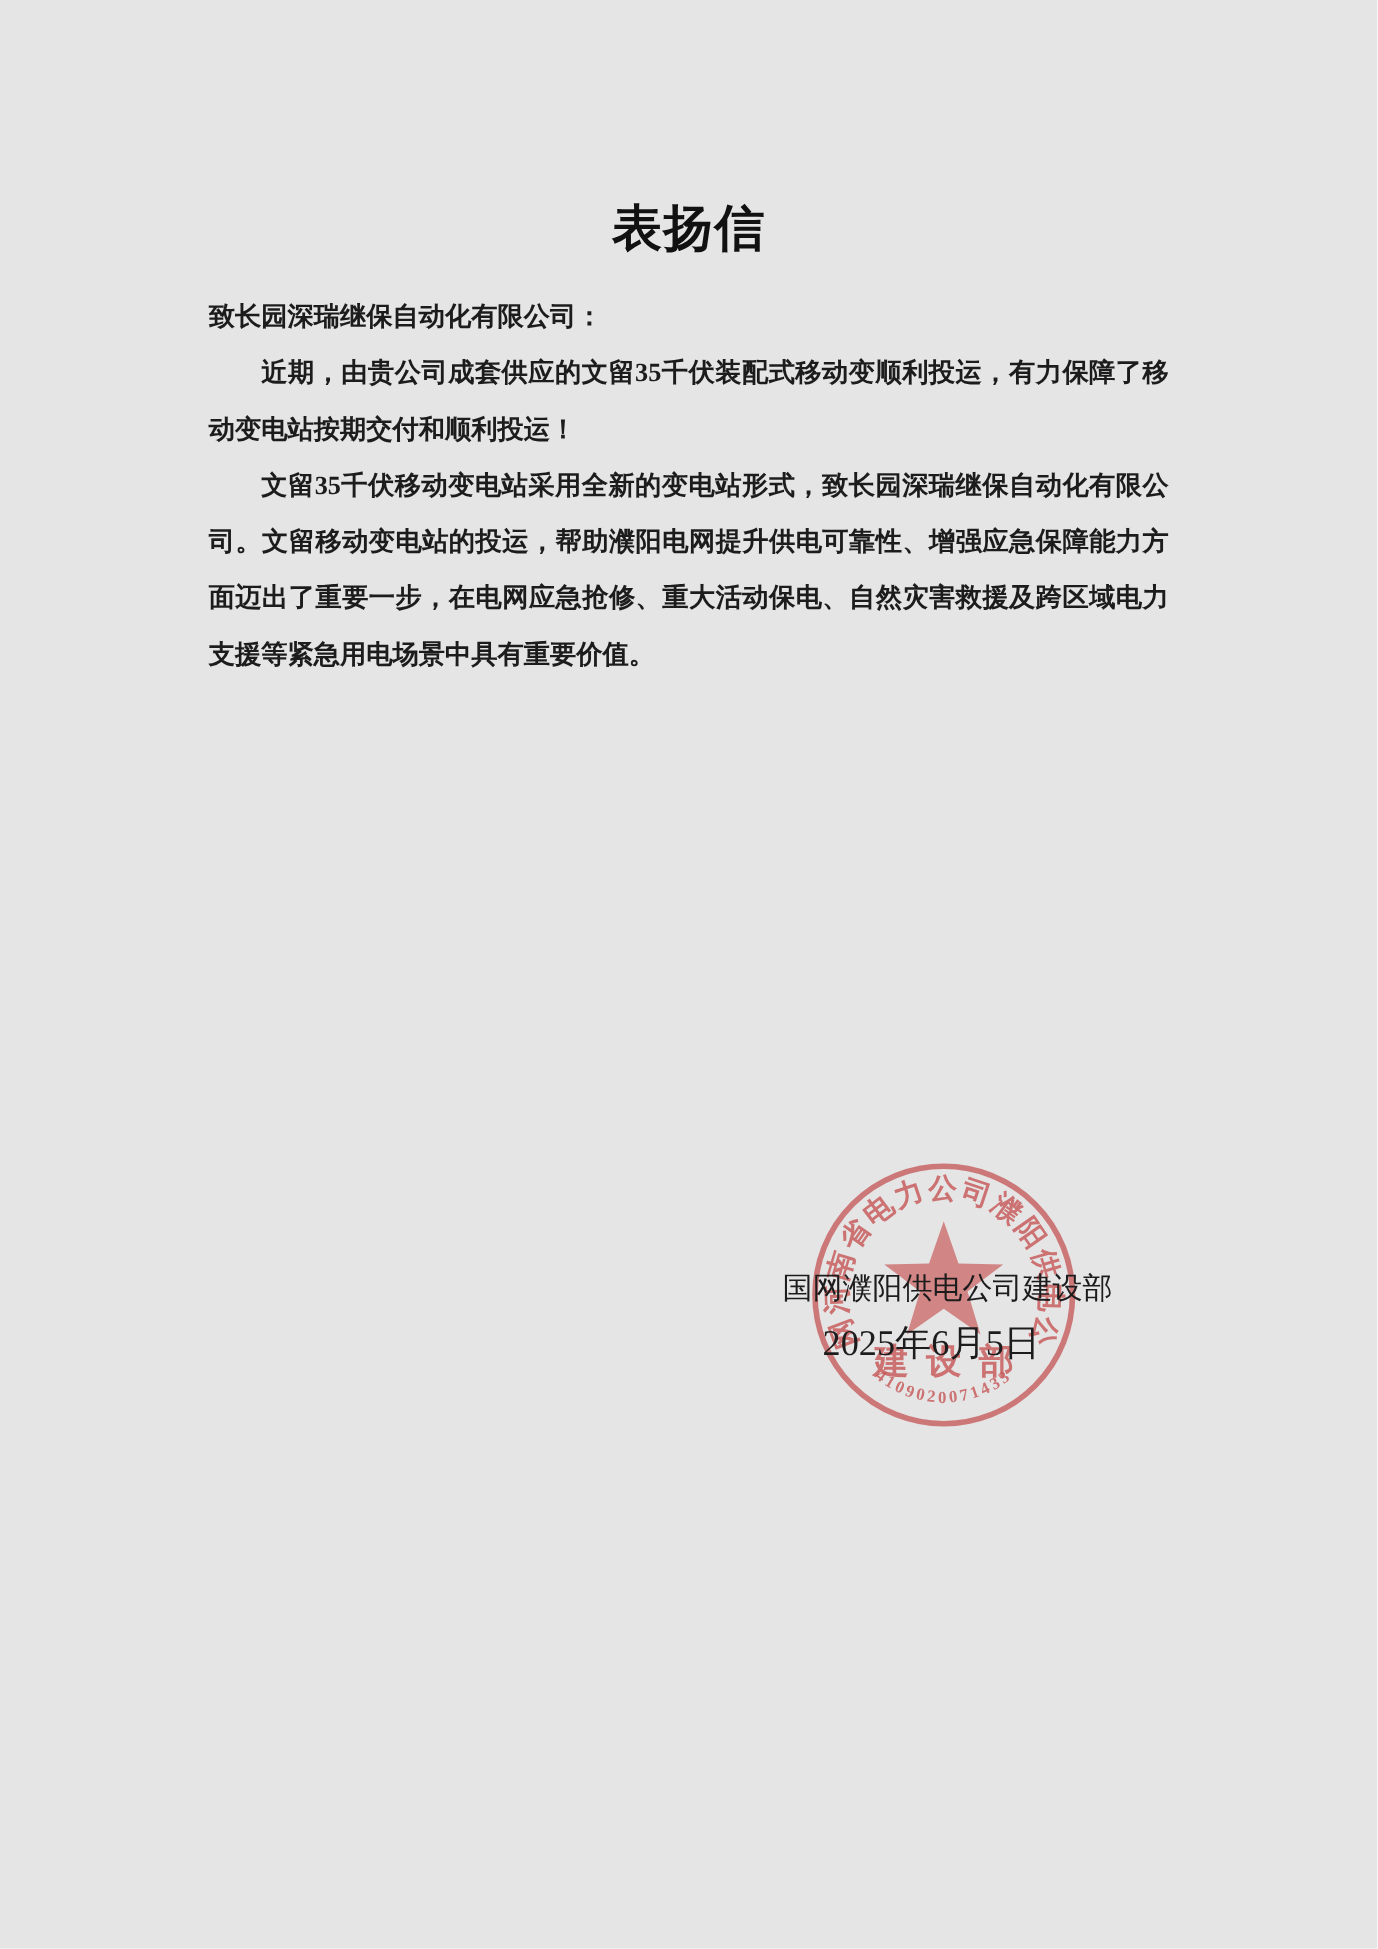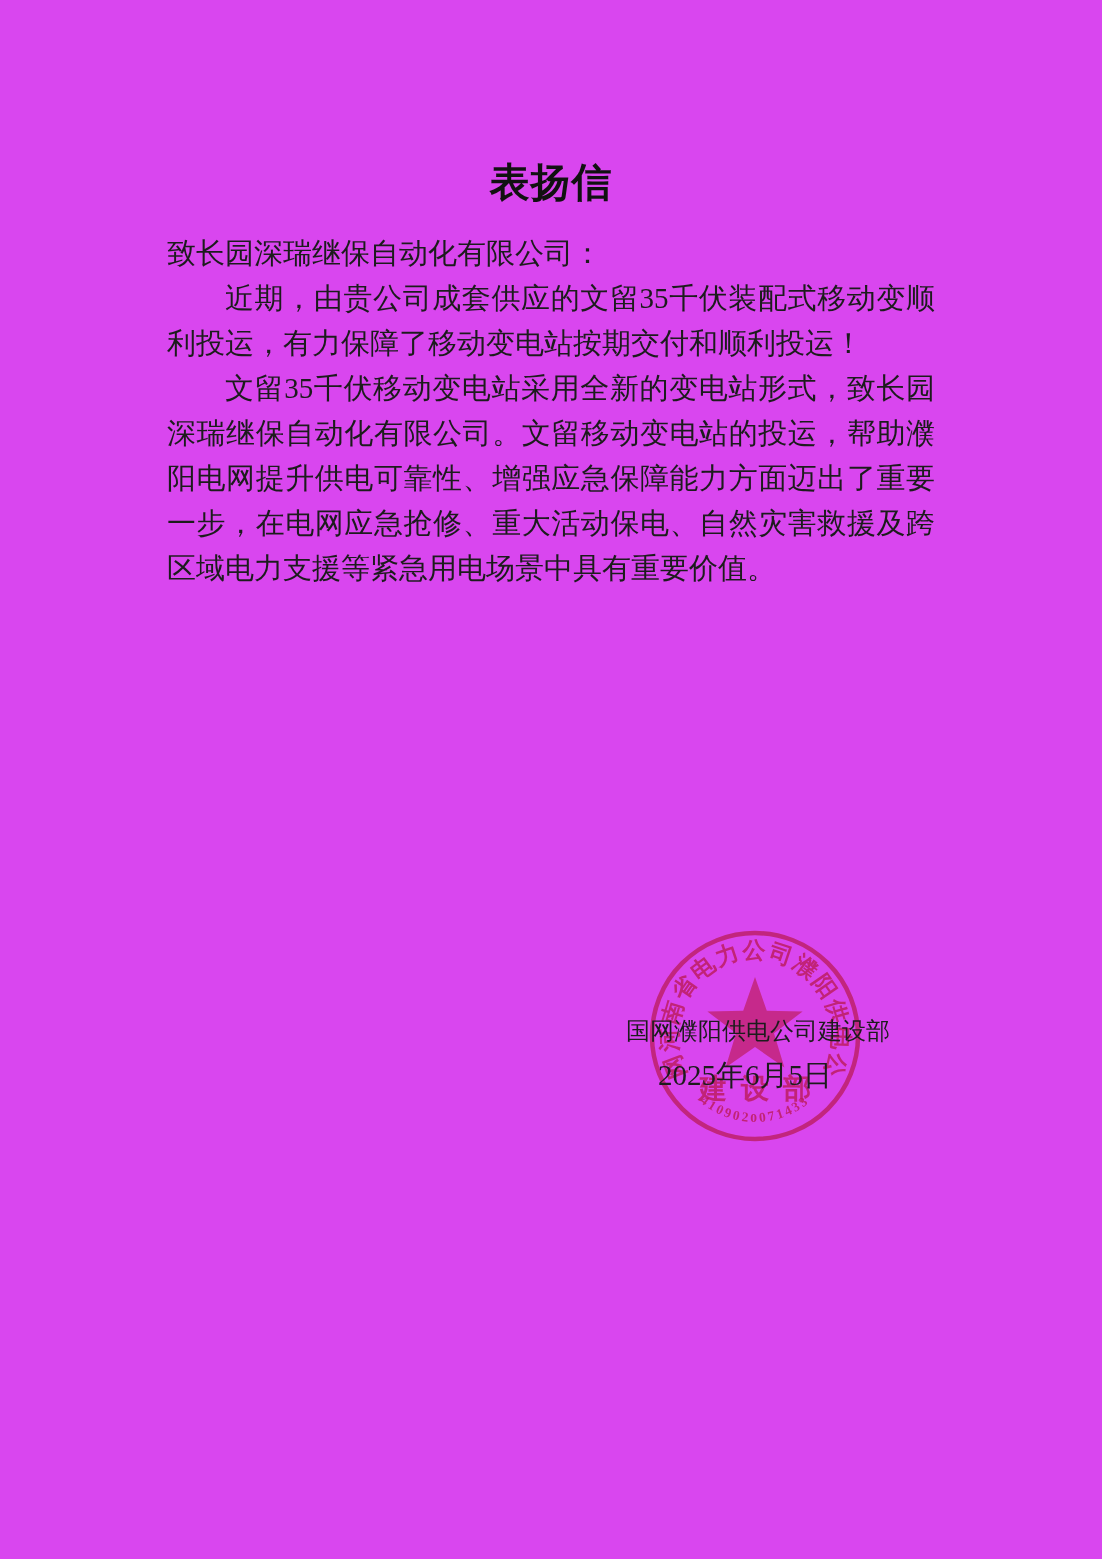--- a/index.html
+++ b/index.html
@@ -1,21 +1,21 @@
 <!DOCTYPE html>
 <html><head>
 <meta charset="utf-8">
 <style>
   * { margin: 0; padding: 0; box-sizing: border-box; }
   html, body { background: #ffffff; }
   .page {
     position: relative;
     width: 1102px;
     height: 1559px;
-    background: #d946ef;
+    background: #e5e5e5;
     overflow: hidden;
     font-family: "Liberation Serif", "DejaVu Serif", serif;
     color: #1c1c1c;
   }
   .title {
     position: absolute;
     top: 155px;
     left: 0;
     width: 100%;
     text-align: center;
@@ -23,24 +23,25 @@
     font-size: 40px;
     font-weight: 600;
     color: #111111;
     letter-spacing: 1px;
   }
   .content {
     position: absolute;
     top: 231px;
     left: 167px;
     width: 768px;
-    font-size: 29px;
+    font-size: 21px;
     line-height: 45px;
     text-align: justify;
     z-index: 2;
+    font-weight: bold;
   }
   .salutation { text-indent: 0; }
   .para { text-indent: 2em; }
   .sign-org {
     position: absolute;
     top: 1009px;
     right: 212px;
     font-size: 24px;
     line-height: 45px;
     z-index: 3;

